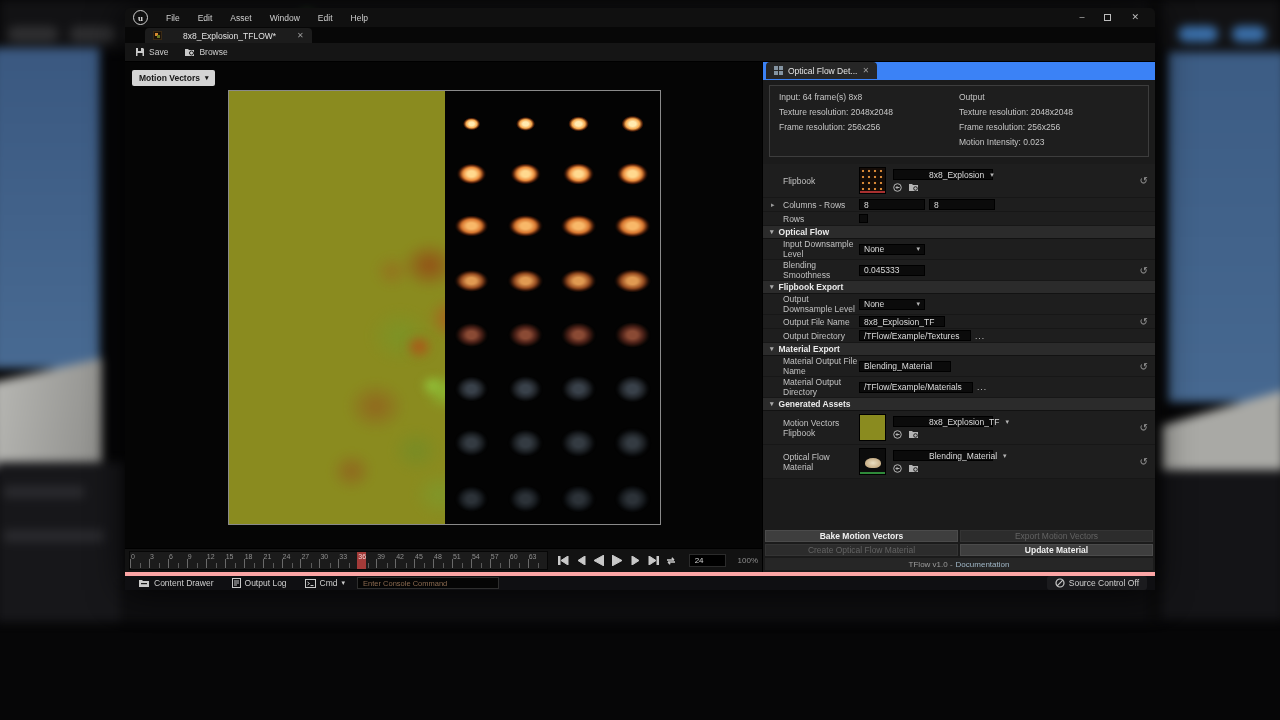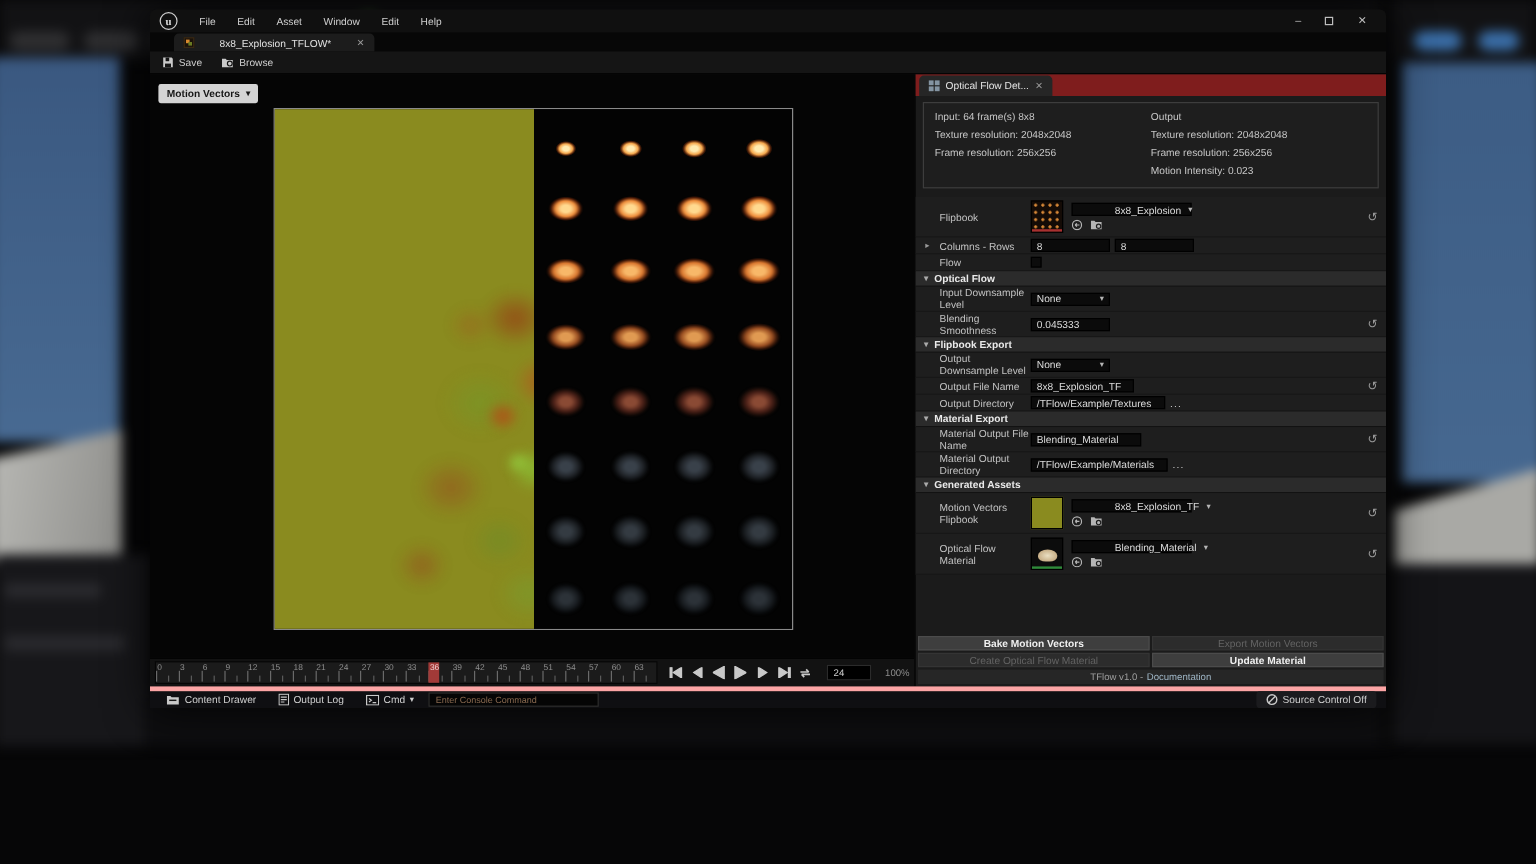--- a/index.html
+++ b/index.html
@@ -105,21 +105,21 @@
   .sbtn { display:flex; align-items:center; gap:4px; color:#cfcfcf; font-size:8.5px; padding:0 6px; }
   .sbtn svg { display:block; }
   .consoleinput { width:142px; height:12px; background:#050505; border:1px solid #2e2e2e;
     color:#8a6a50; font-size:7.5px; display:flex; align-items:center; padding-left:5px; }
   .srcctl { margin-left:auto; display:flex; align-items:center; gap:4px; color:#cfcfcf; font-size:8.5px;
     background:#1b1b1e; border-radius:3px; padding:2px 8px; }
 
   
   .panel { width:393px; border-left:1px solid #000; background:#1b1b1b; display:flex;
     flex-direction:column; min-height:0; }
-  .dtabrow { height:18px; background:#7f1d1d; display:flex; align-items:center; padding-left:3px; flex-shrink:0; }
+  .dtabrow { height:18px; background:#3b82f6; display:flex; align-items:flex-start; padding-left:3px; flex-shrink:0; }
   .dtab { height:17px; background:#262626; border-radius:4px 4px 0 0; display:flex; align-items:center;
     gap:5px; padding:0 8px; font-size:8.5px; color:#e4e4e4; }
   .dgicon { width:9px; height:9px; display:grid; grid-template-columns:1fr 1fr; gap:1px; }
   .dgicon i { background:#8494a2; }
   .infobox { margin:5px 6px 7px; background:#1e1e1e; border:1px solid #3d3d3d; display:flex;
     padding:4px 9px 6px; font-size:8.5px; color:#c6c6c6; }
   .infocol { flex:1; line-height:15px; }
   .sect { background:#2b2b2b; height:13px; display:flex; align-items:center; gap:5px; padding-left:7px;
     font-size:8.5px; font-weight:bold; color:#eaeaea; border-bottom:1px solid #121212; flex-shrink:0; }
   .sarr { font-size:7px; color:#aaa; }
@@ -510,21 +510,21 @@
           </div>
           <span class="reset">↺</span>
         </div>
         <div class="row">
           <span class="rowarr">▸</span>
           <span class="lbl">Columns - Rows</span>
           <div class="tfield w64">8</div>
           <div class="tfield w64" style="margin-left:4px">8</div>
         </div>
         <div class="row">
-          <span class="lbl">Flow</span>
+          <span class="lbl">Rows</span>
           <span class="checkbox"></span>
         </div>
 
         <div class="sect">
           <span class="sarr">▾</span>
           <span>Optical Flow</span>
         </div>
         <div class="row">
           <span class="lbl">Input Downsample Level</span>
           <div class="tfield ddl w64">

